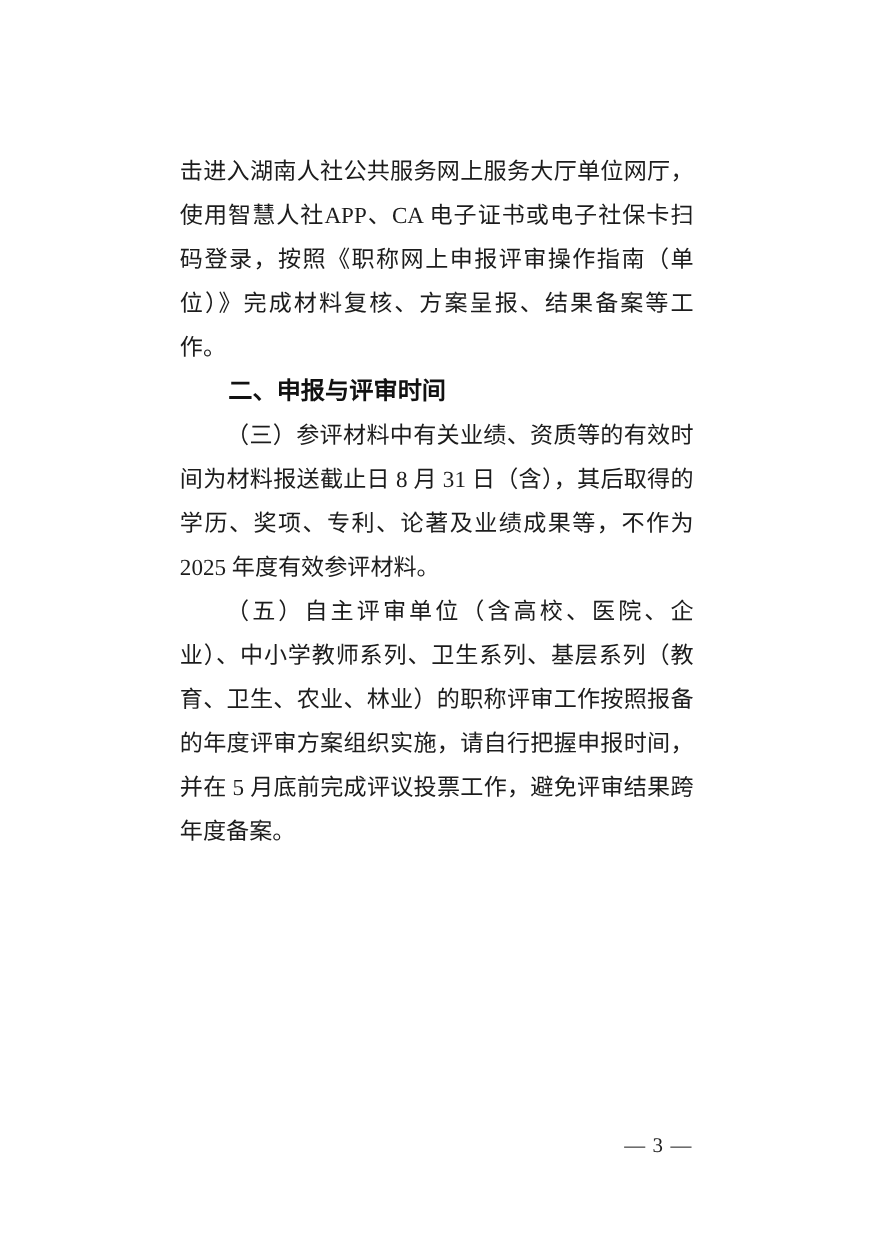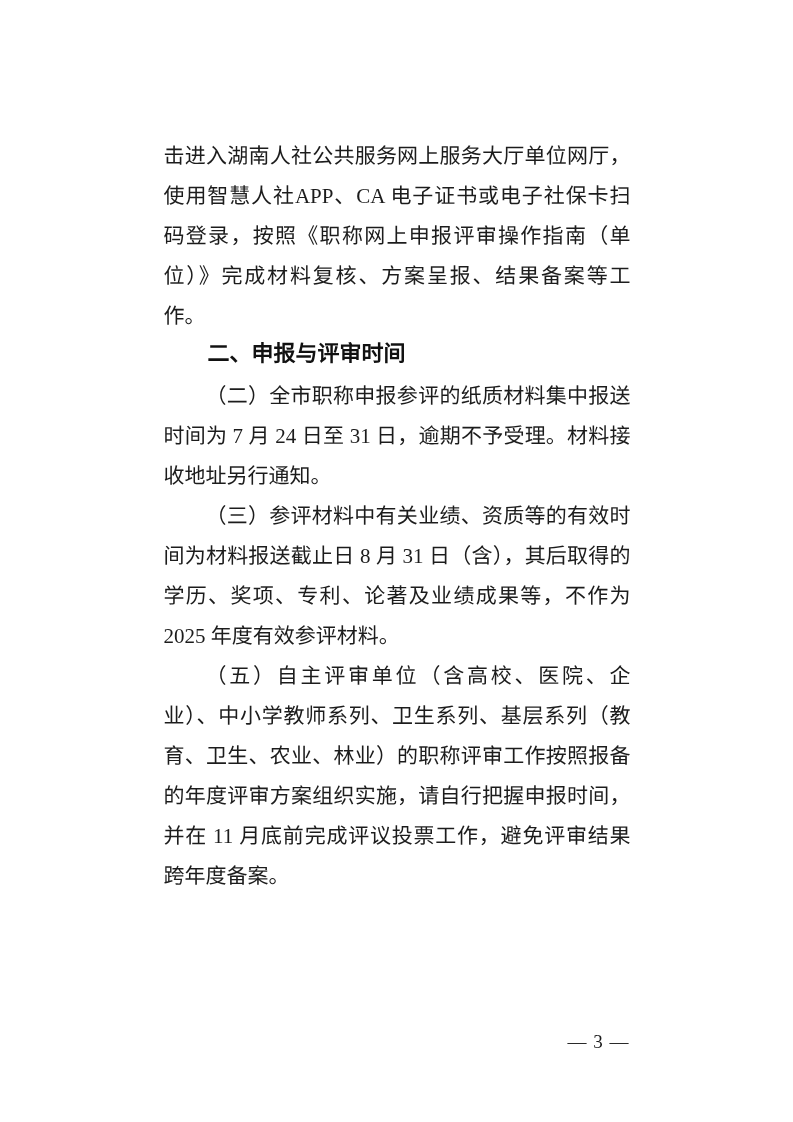--- a/index.html
+++ b/index.html
@@ -25,21 +25,21 @@
     margin: 0;
     text-align: justify;
     text-justify: inter-character;
     text-indent: 2em;
   }
   .para.continuation {
     text-indent: 0;
   }
   .section-heading {
     margin: 0;
-    font-family: Liberation Mono, monospace;
+    font-family: Liberation Sans, sans-serif;
     font-weight: 700;
     font-size: 22px;
     line-height: 40px;
     text-indent: 2em;
     color: #111111;
   }
   .page-number {
     position: absolute;
     top: 1030px;
     right: 97px;
@@ -52,22 +52,21 @@
 </head>
 <body>
 
 <div class="page">
 
   <p class="para continuation">击进入湖南人社公共服务网上服务大厅单位网厅，使用智慧人社APP、CA 电子证书或电子社保卡扫码登录，按照《职称网上申报评审操作指南（单位）》完成材料复核、方案呈报、结果备案等工作。</p>
 
   <h2 class="section-heading">二、申报与评审时间</h2>
 
 
-  <p class="para">（二）全市职称申报参评的纸质材料集中报送时间为 7 月 24 日至 31 日，逾期不予受理。材料接收地址另行通知。</p>
 
   <p class="para">（三）参评材料中有关业绩、资质等的有效时间为材料报送截止日 8 月 31 日（含），其后取得的学历、奖项、专利、论著及业绩成果等，不作为 2025 年度有效参评材料。</p>
 
 
-  <p class="para">（五）自主评审单位（含高校、医院、企业）、中小学教师系列、卫生系列、基层系列（教育、卫生、农业、林业）的职称评审工作按照报备的年度评审方案组织实施，请自行把握申报时间，并在 11 月底前完成评议投票工作，避免评审结果跨年度备案。</p>
+  <p class="para">（五）自主评审单位（含高校、医院、企业）、中小学教师系列、卫生系列、基层系列（教育、卫生、农业、林业）的职称评审工作按照报备的年度评审方案组织实施，请自行把握申报时间，并在 5 月底前完成评议投票工作，避免评审结果跨年度备案。</p>
 
   <div class="page-number">— 3 —</div>
 
 </div>
 
 </body></html>

